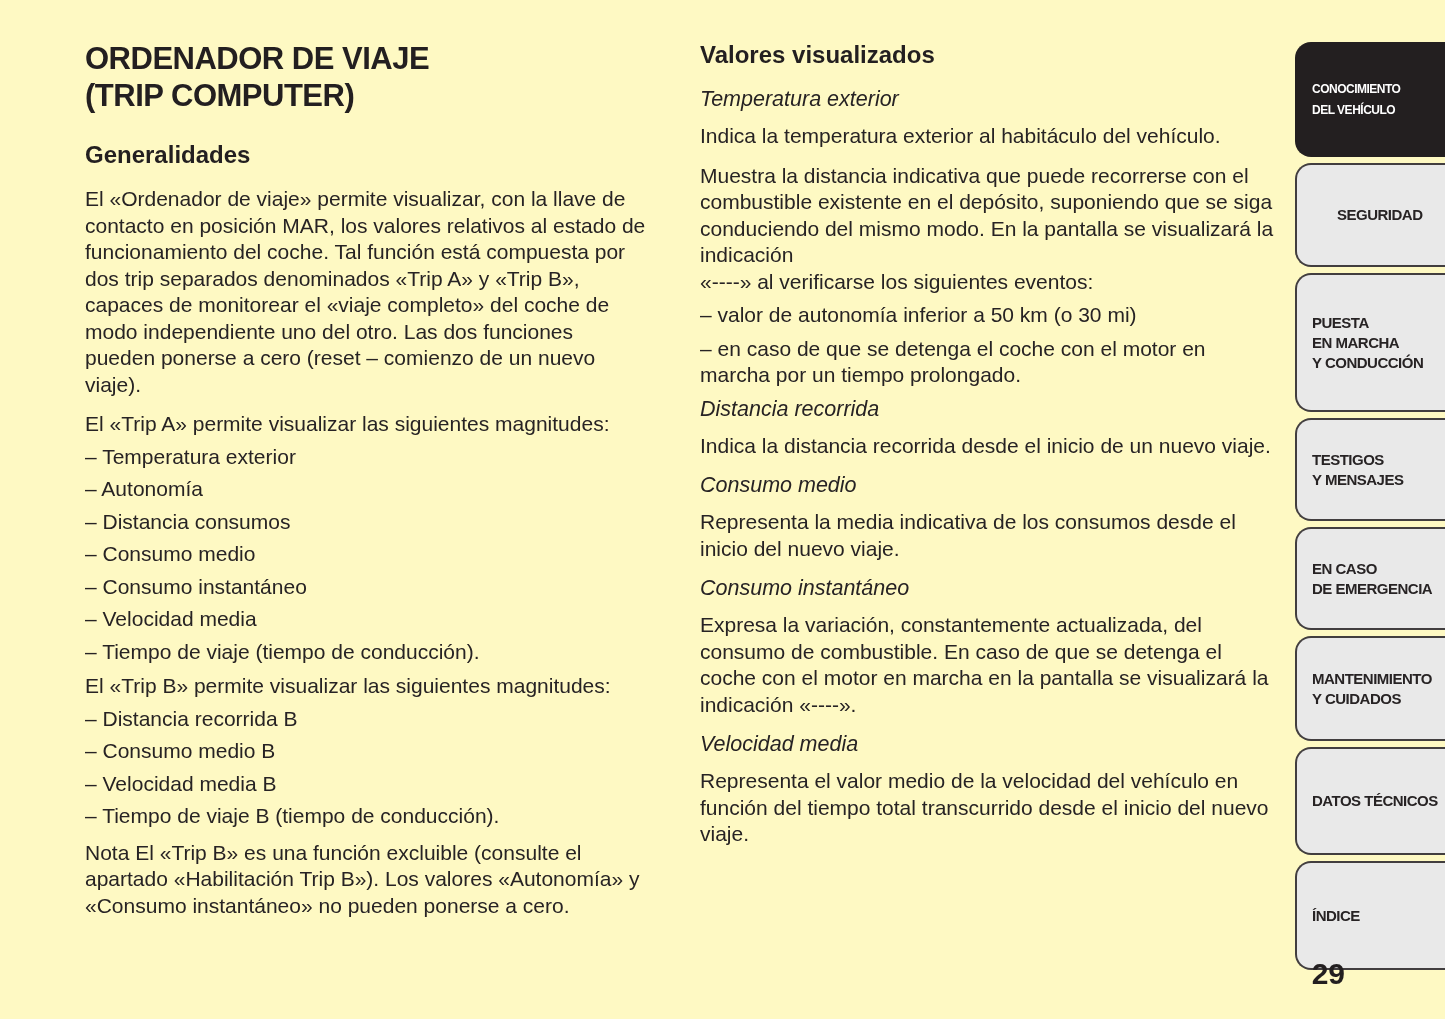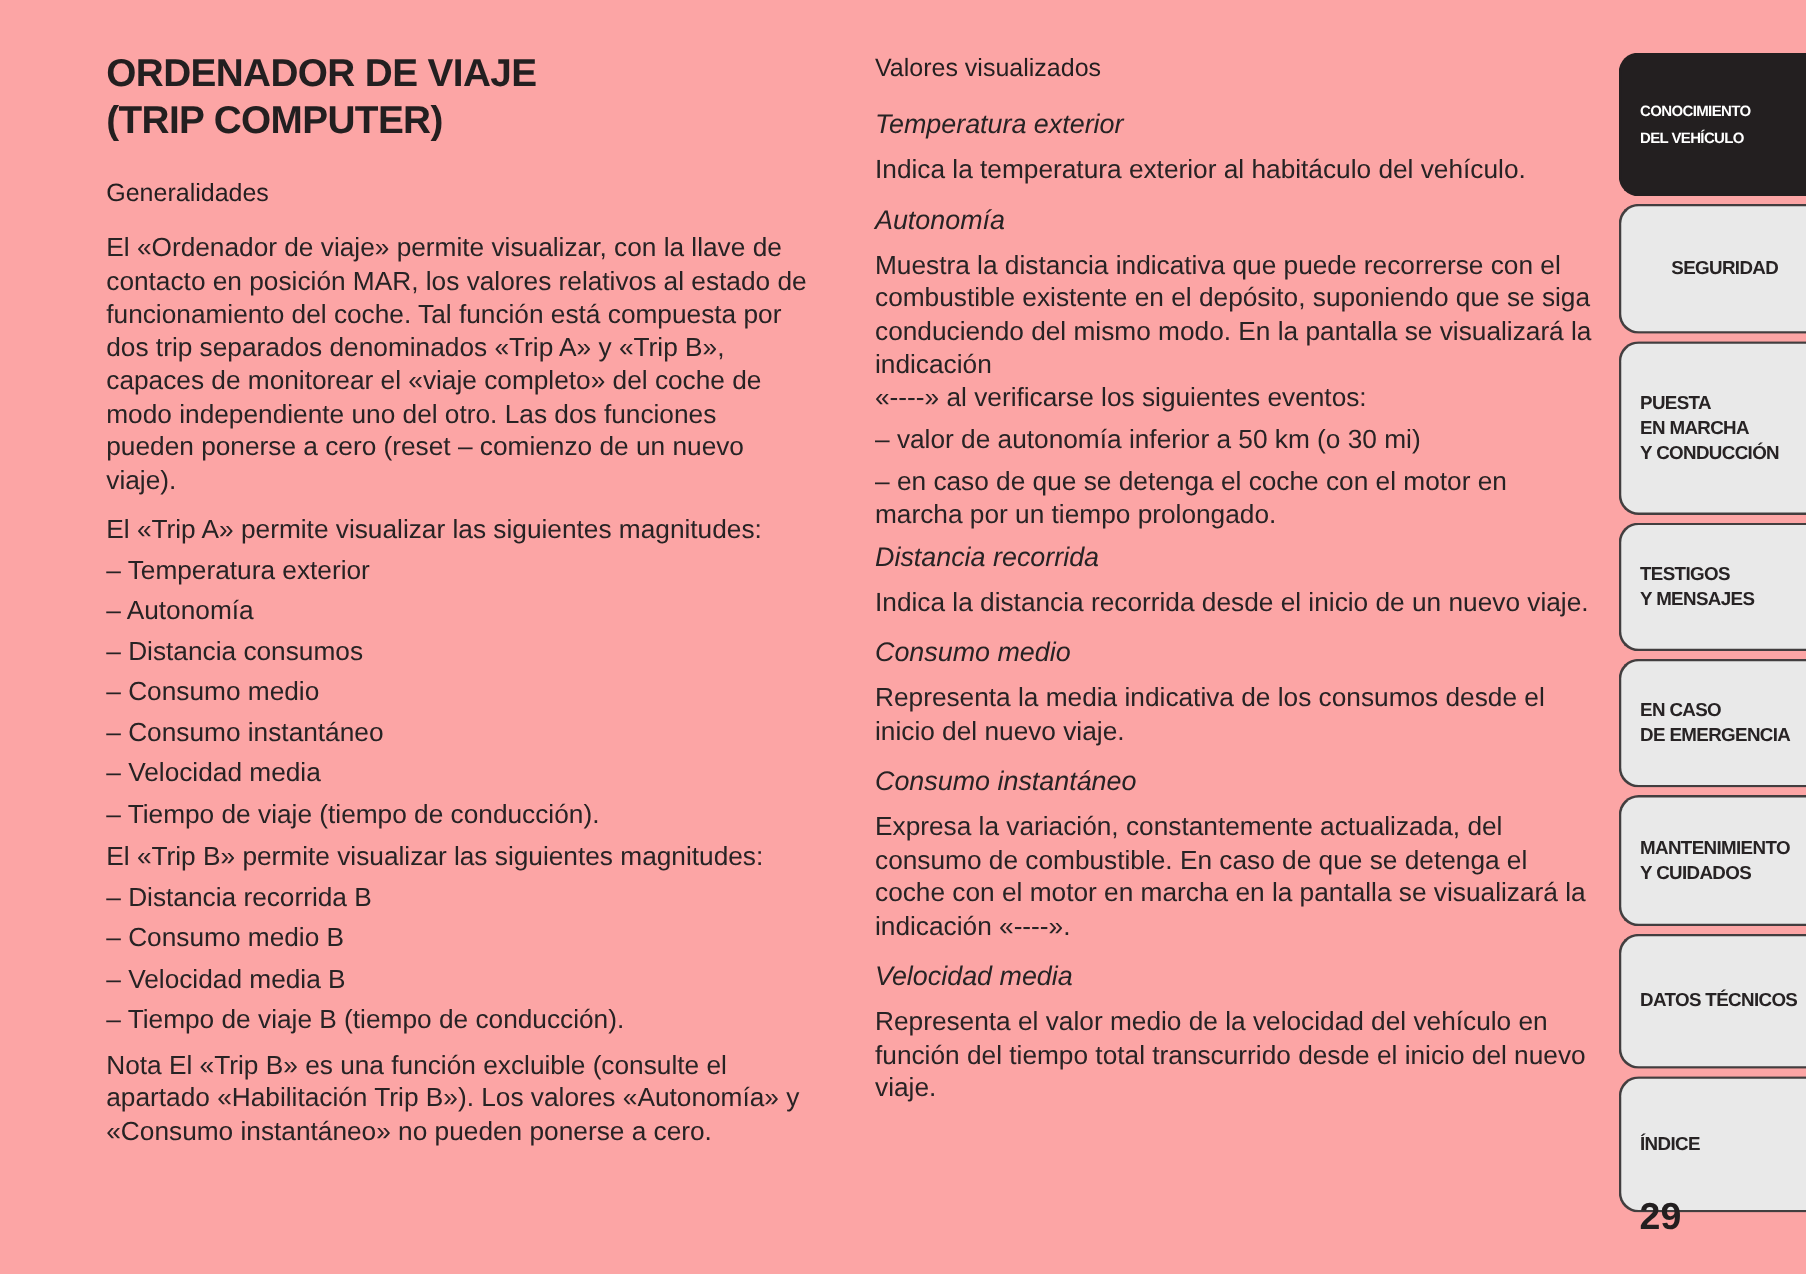--- a/index.html
+++ b/index.html
@@ -4,21 +4,21 @@
 <style>
   html, body {
     margin: 0;
     padding: 0;
     background: #ffffff;
   }
   .page {
     position: relative;
     width: 1445px;
     height: 1019px;
-    background: #fca5a5;
+    background: #fef9c3;
     overflow: hidden;
     font-family: "Liberation Sans", sans-serif;
     color: #272324;
   }
 
   
   .col-left {
     position: absolute;
     left: 85px;
     top: 40px;
@@ -36,23 +36,23 @@
     font-size: 31px;
     line-height: 37px;
     font-weight: bold;
     letter-spacing: -0.5px;
     color: #231f20;
   }
   h1.doc-title span { display: block; }
 
   h2.section-heading {
     margin: 0 0 16px 0;
-    font-size: 20px;
+    font-size: 24px;
     line-height: 30px;
-    font-weight: normal;
+    font-weight: bold;
     color: #231f20;
   }
 
   p.body {
     margin: 0 0 13px 0;
     font-size: 21px;
     line-height: 26.5px;
     white-space: pre-line;
   }
   p.intro {
@@ -174,21 +174,20 @@
 
     <p class="note">Nota El «Trip B» es una función excluible (consulte el apartado «Habilitación Trip B»). Los valores «Autonomía» y «Consumo instantáneo» no pueden ponerse a cero.</p>
   </div>
 
   <div class="col-mid">
     <h2 class="section-heading">Valores visualizados</h2>
 
     <p class="subheading">Temperatura exterior</p>
     <p class="body">Indica la temperatura exterior al habitáculo del vehículo.</p>
 
-    <p class="subheading">Autonomía</p>
     <p class="body" style="margin-bottom:7px">Muestra la distancia indicativa que puede recorrerse con el combustible existente en el depósito, suponiendo que se siga conduciendo del mismo modo. En la pantalla se visualizará la indicación
 «----» al verificarse los siguientes eventos:</p>
     <p class="bullet">– valor de autonomía inferior a 50 km (o 30 mi)</p>
     <p class="bullet">– en caso de que se detenga el coche con el motor en marcha por un tiempo prolongado.</p>
 
     <p class="subheading">Distancia recorrida</p>
     <p class="body">Indica la distancia recorrida desde el inicio de un nuevo viaje.</p>
 
     <p class="subheading">Consumo medio</p>
     <p class="body">Representa la media indicativa de los consumos desde el inicio del nuevo viaje.</p>

